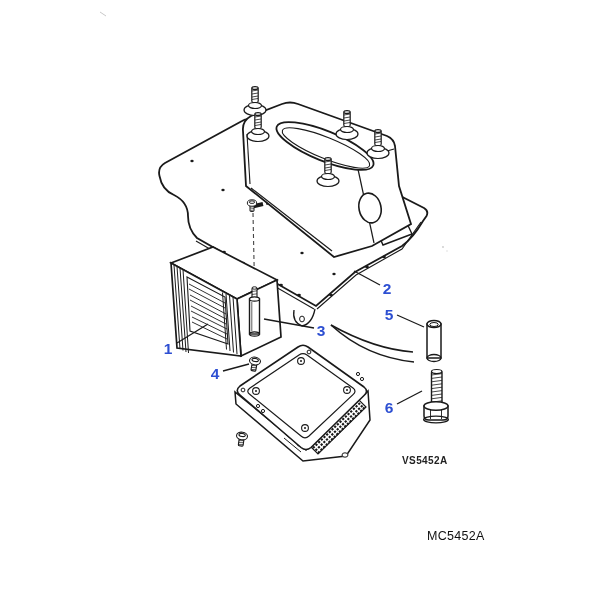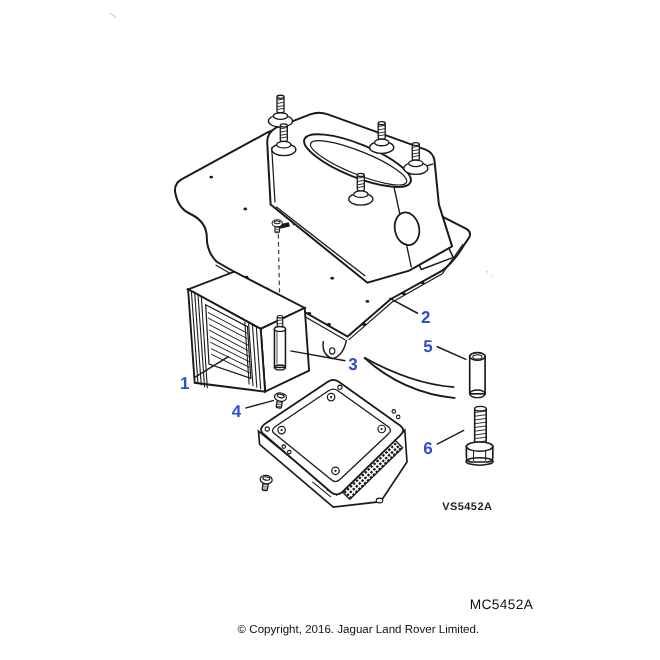--- a/index.html
+++ b/index.html
@@ -1,21 +1,21 @@
 <!DOCTYPE html>
 <html><head>
 <meta charset="utf-8">
 <style>
   html,body{margin:0;padding:0;background:#fff;}
   .canvas{position:relative;width:600px;height:600px;background:#fff;overflow:hidden;
           font-family:"Liberation Sans",sans-serif;}
   .canvas svg{position:absolute;left:0;top:0;}
   .callout{font:700 15.5px "Liberation Sans",sans-serif;fill:#2d4fd2;cursor:pointer;}
   .vs-code{font:700 10px "Liberation Sans",sans-serif;fill:#222;letter-spacing:.4px;}
-  .figure-code{position:absolute;left:427px;top:543px;font-size:12.5px;color:#111;
+  .figure-code{position:absolute;left:427px;top:529px;font-size:12.5px;color:#111;
                letter-spacing:.3px;}
   .copyright{position:absolute;left:216px;top:566px;font-size:10.5px;color:#111;}
   .ln{stroke:#1a1a1a;fill:none;}
   .wh{stroke:#1a1a1a;fill:#ffffff;}
   .dk{fill:#1a1a1a;stroke:none;}
 </style>
 </head>
 <body>
 
 <div class="canvas">
@@ -232,14 +232,13 @@
     <text class="callout" x="321" y="336">3</text>
     <text class="callout" x="215" y="379">4</text>
     <text class="callout" x="389" y="320">5</text>
     <text class="callout" x="389" y="413">6</text>
   </g>
 
   <text class="vs-code" x="402" y="464">VS5452A</text>
 </svg>
 
 <div class="figure-code">MC5452A</div>
-<div class="copyright">© Copyright, 2016. Jaguar Land Rover Limited.</div>
 </div>
 
 </body></html>

